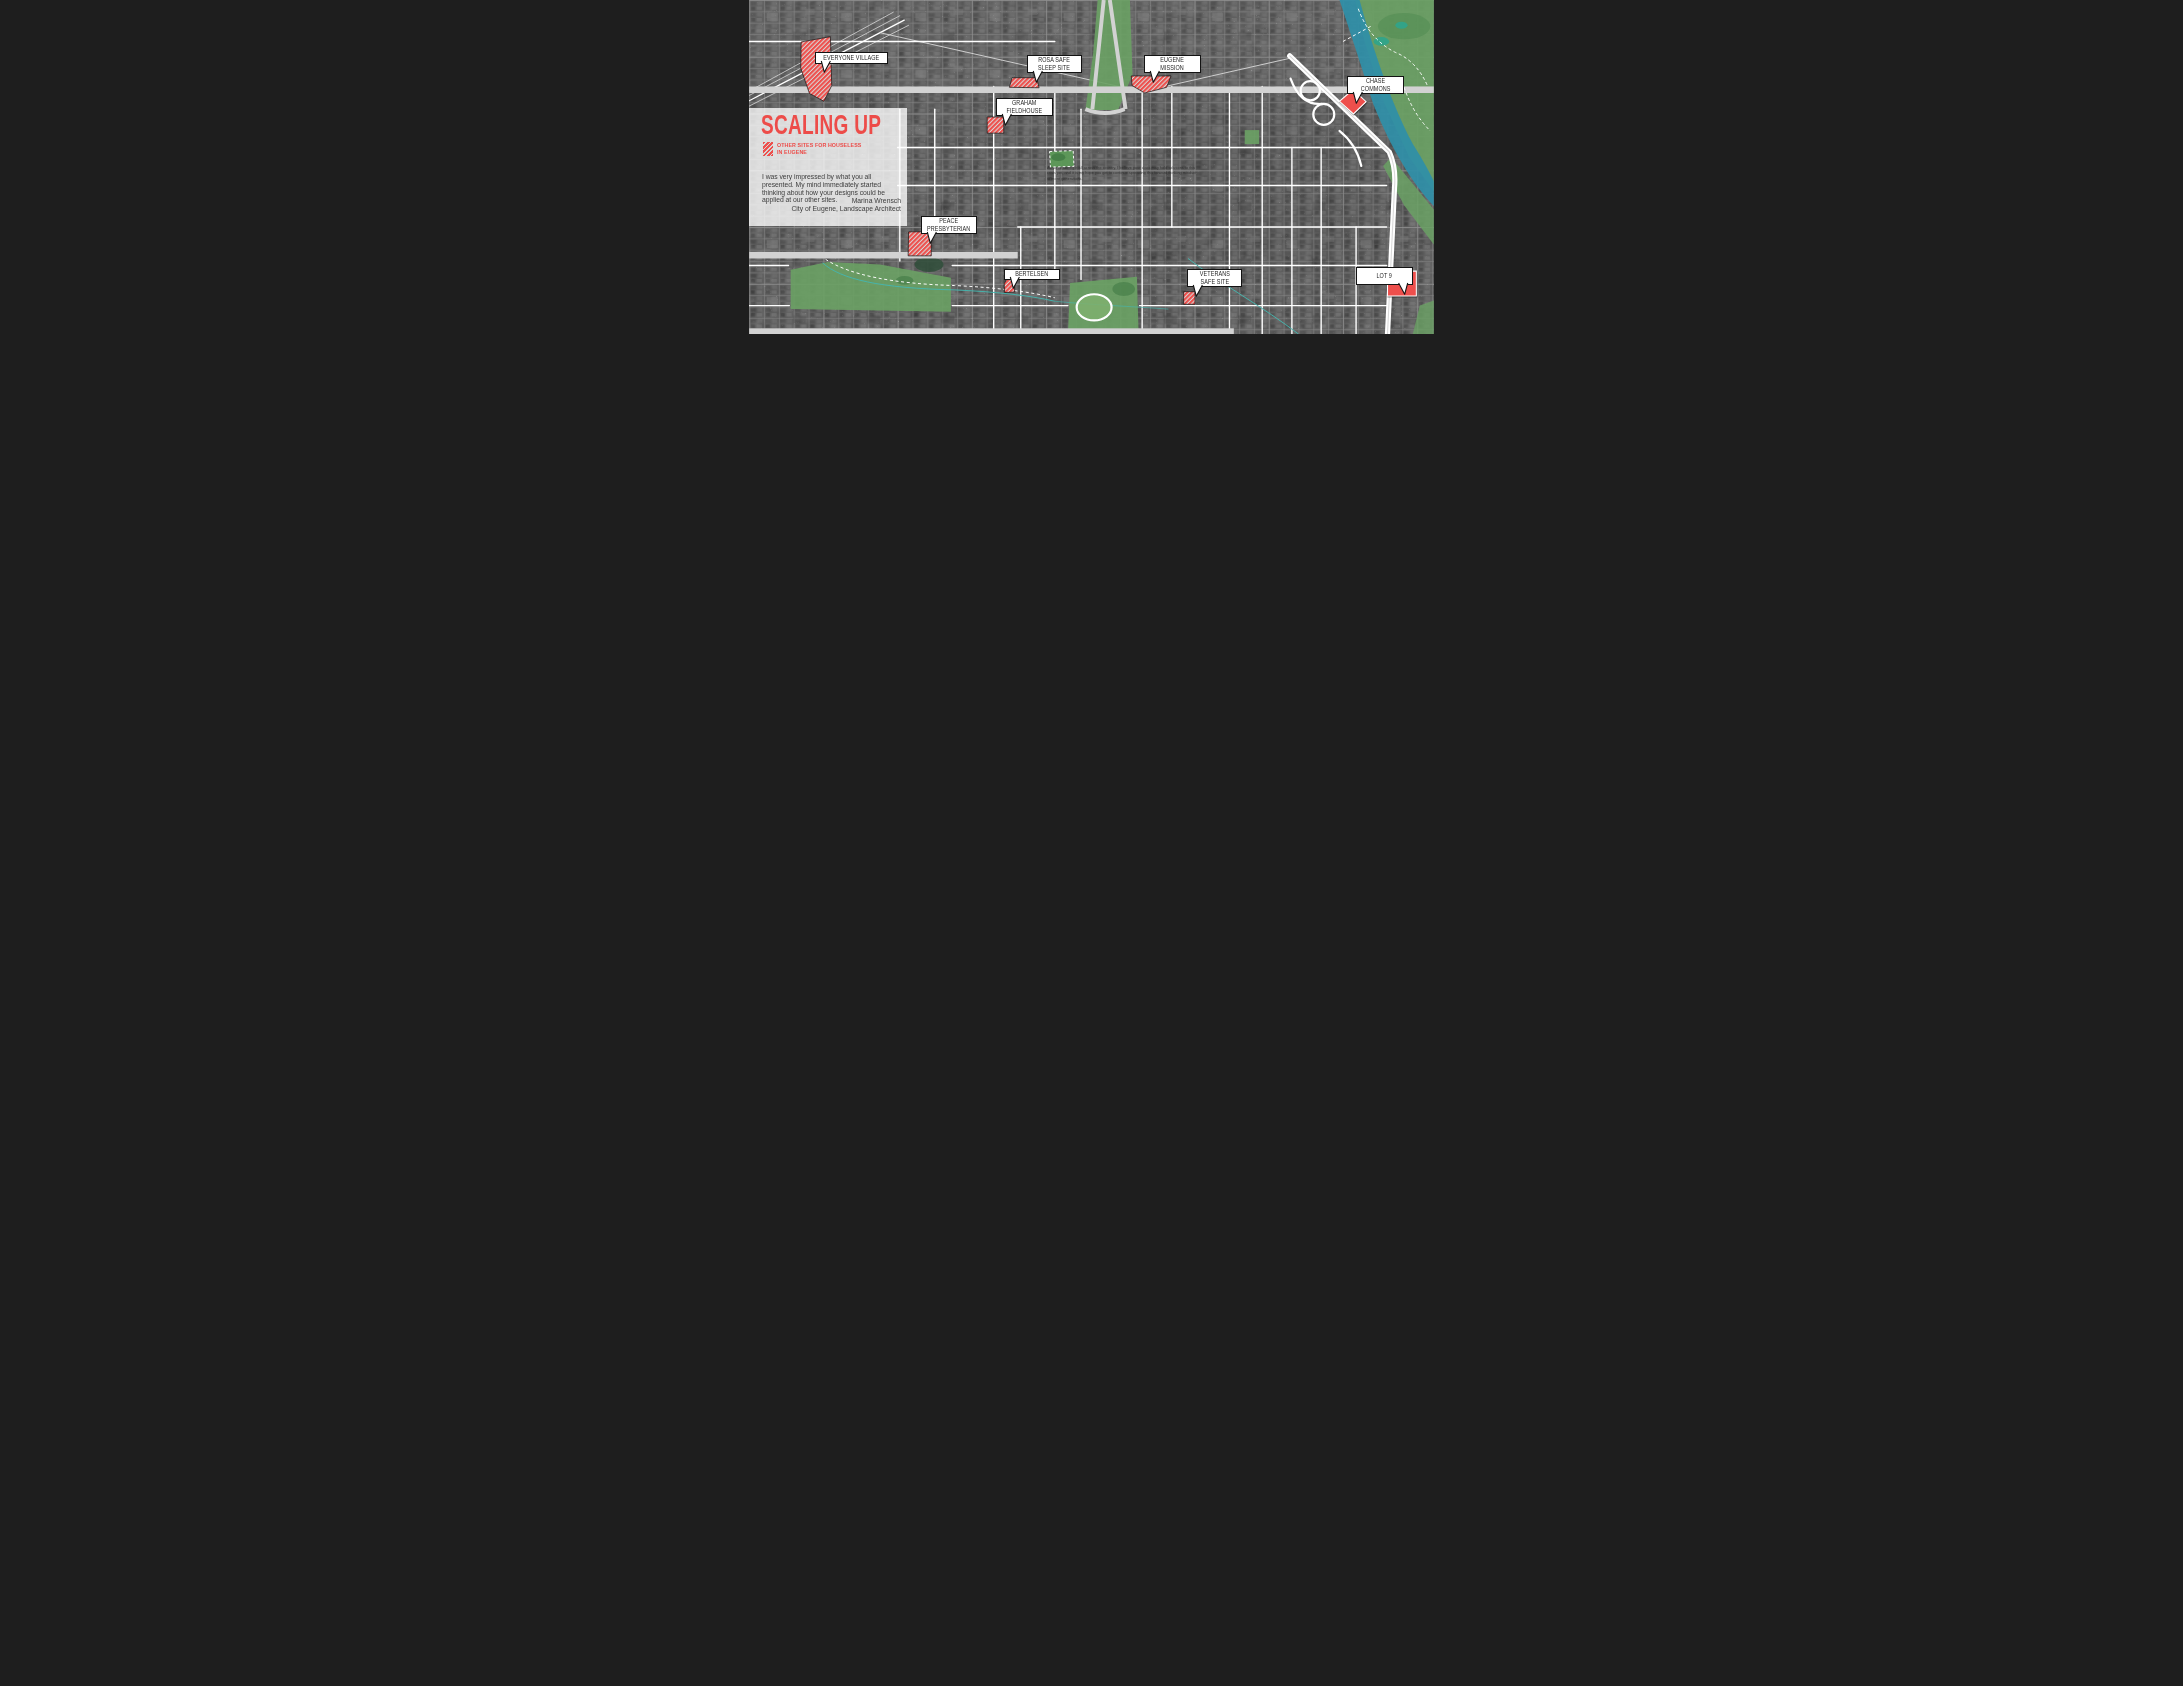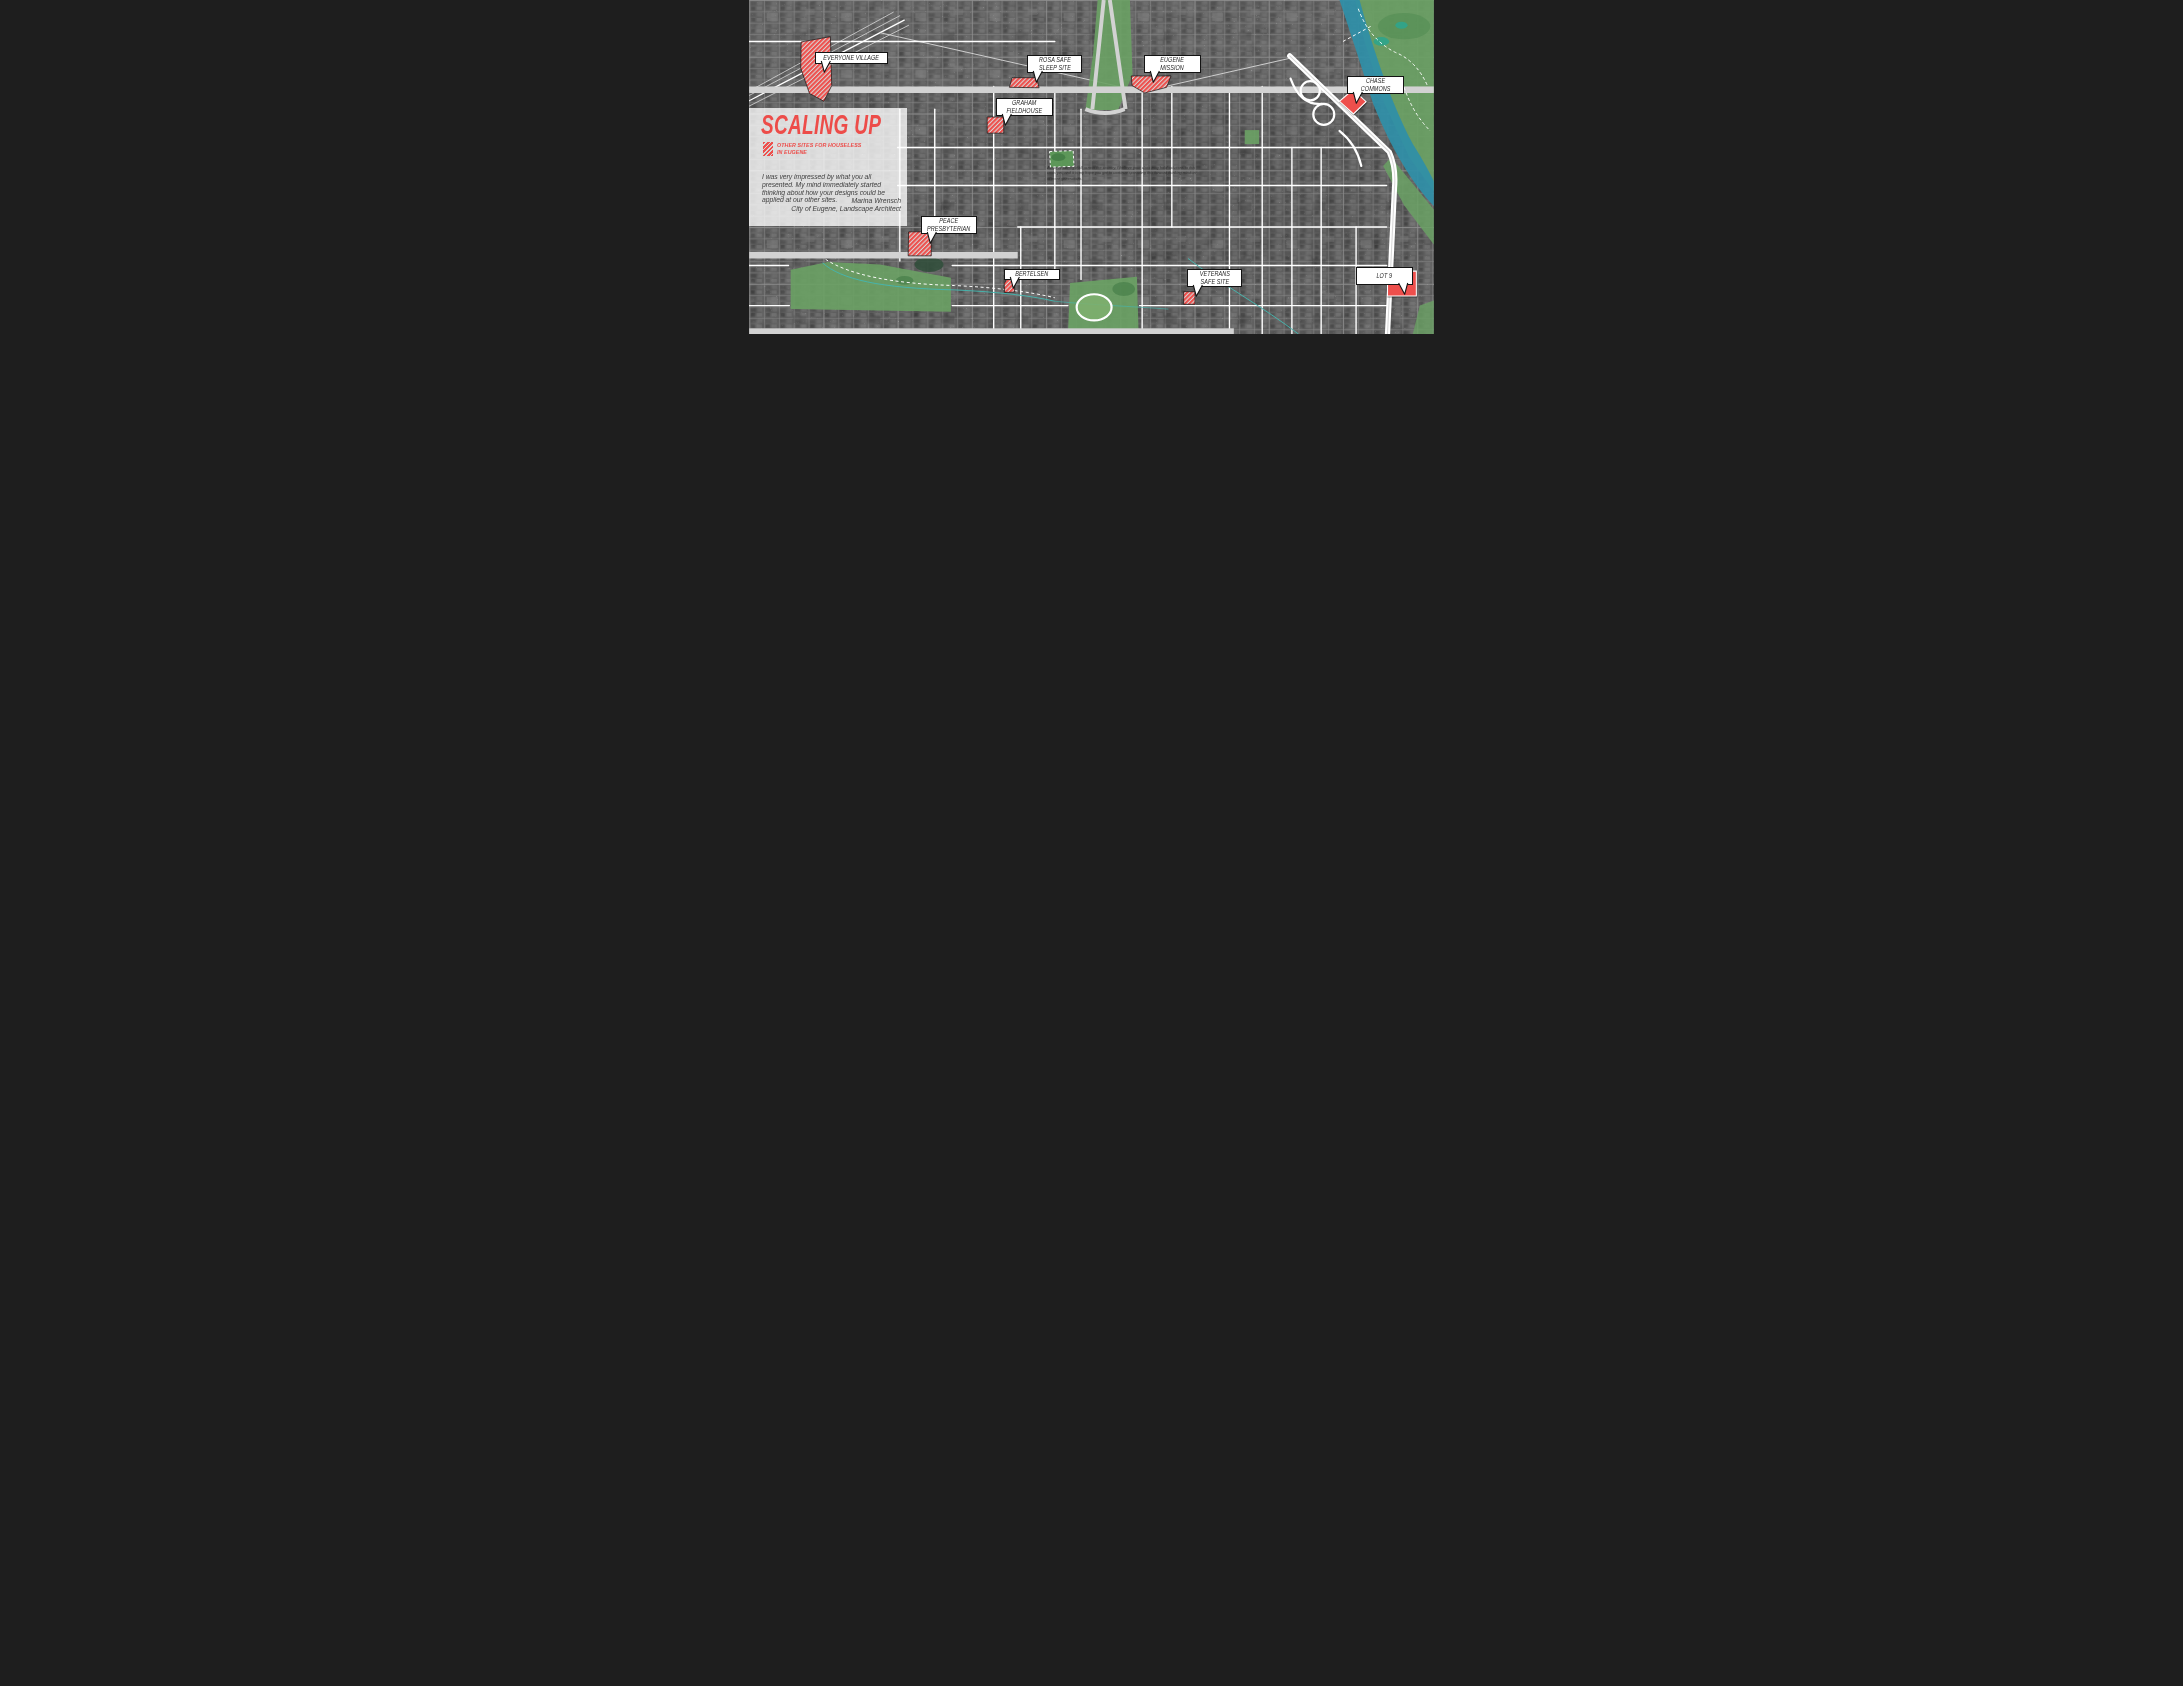--- a/index.html
+++ b/index.html
@@ -1,16 +1,16 @@
 <!DOCTYPE html>
 <html style="font-size:7px"><head>
 <meta charset="utf-8">
 <style>
   html,body{margin:0;padding:0;background:#1e1e1e;font-family:"Liberation Sans",sans-serif;}
-  #stage{position:relative;width:685px;height:334px;overflow:hidden;background:#8f8f8f;margin:0 auto;font-style:italic;}
+  #stage{position:relative;width:685px;height:334px;overflow:hidden;background:#8f8f8f;margin:0 auto;}
   #map-art{position:absolute;left:0;top:0;z-index:1;}
 
   
   #info-panel{position:absolute;left:0;top:108px;width:158px;height:118px;
     background:rgba(255,255,255,.78);z-index:3;}
   #page-title{position:absolute;left:12.2px;top:111px;z-index:4;margin:0;
     font-size:28px;font-weight:800;color:#ED4C49;letter-spacing:0.4px;line-height:1;
     transform:scaleX(.68);transform-origin:0 50%;white-space:nowrap;}
   #legend{position:absolute;left:14.4px;top:142px;z-index:4;display:flex;gap:4.4px;align-items:flex-start;}
   #legend .swatch{width:9.6px;height:13.5px;flex:0 0 auto;

